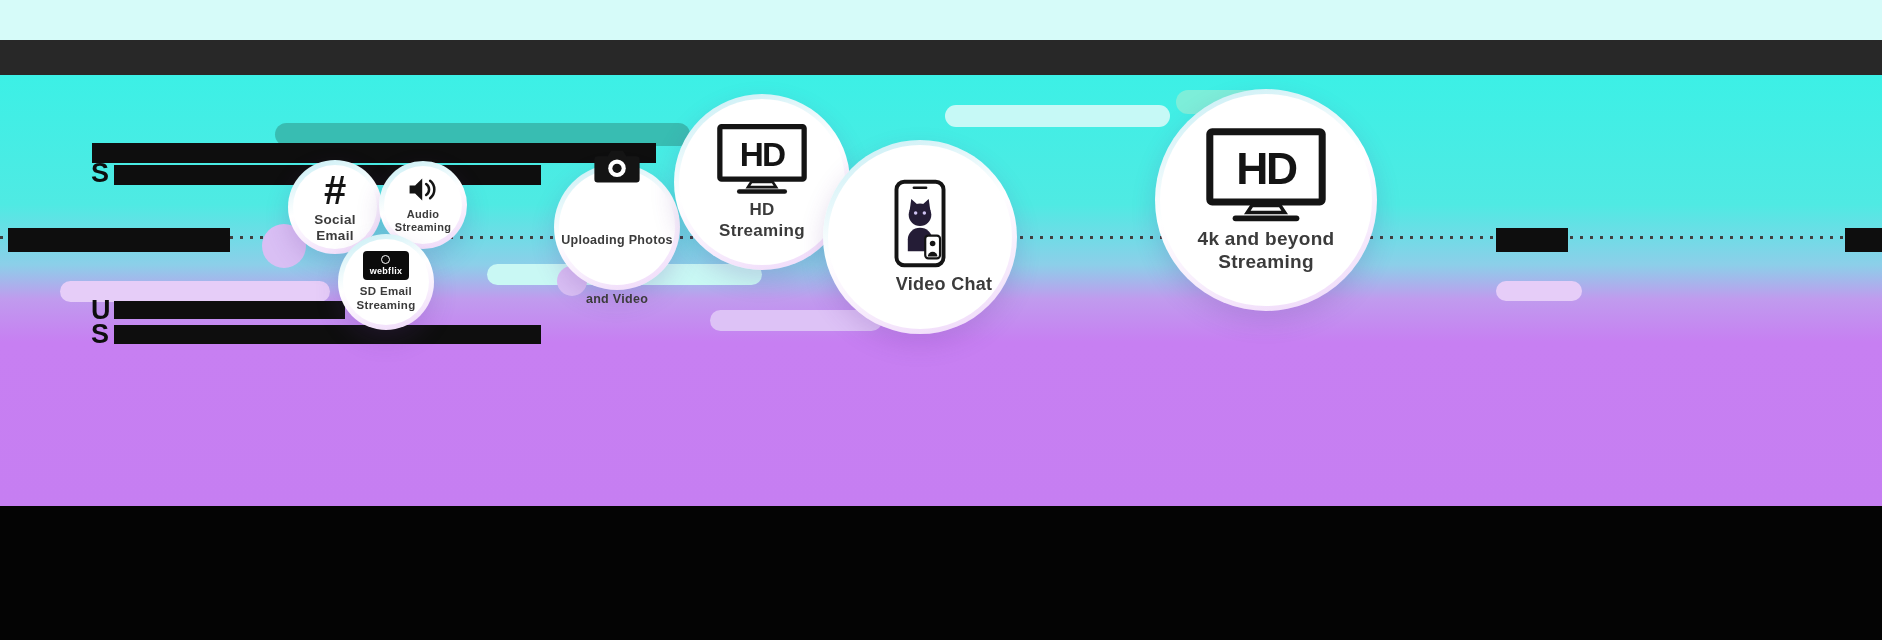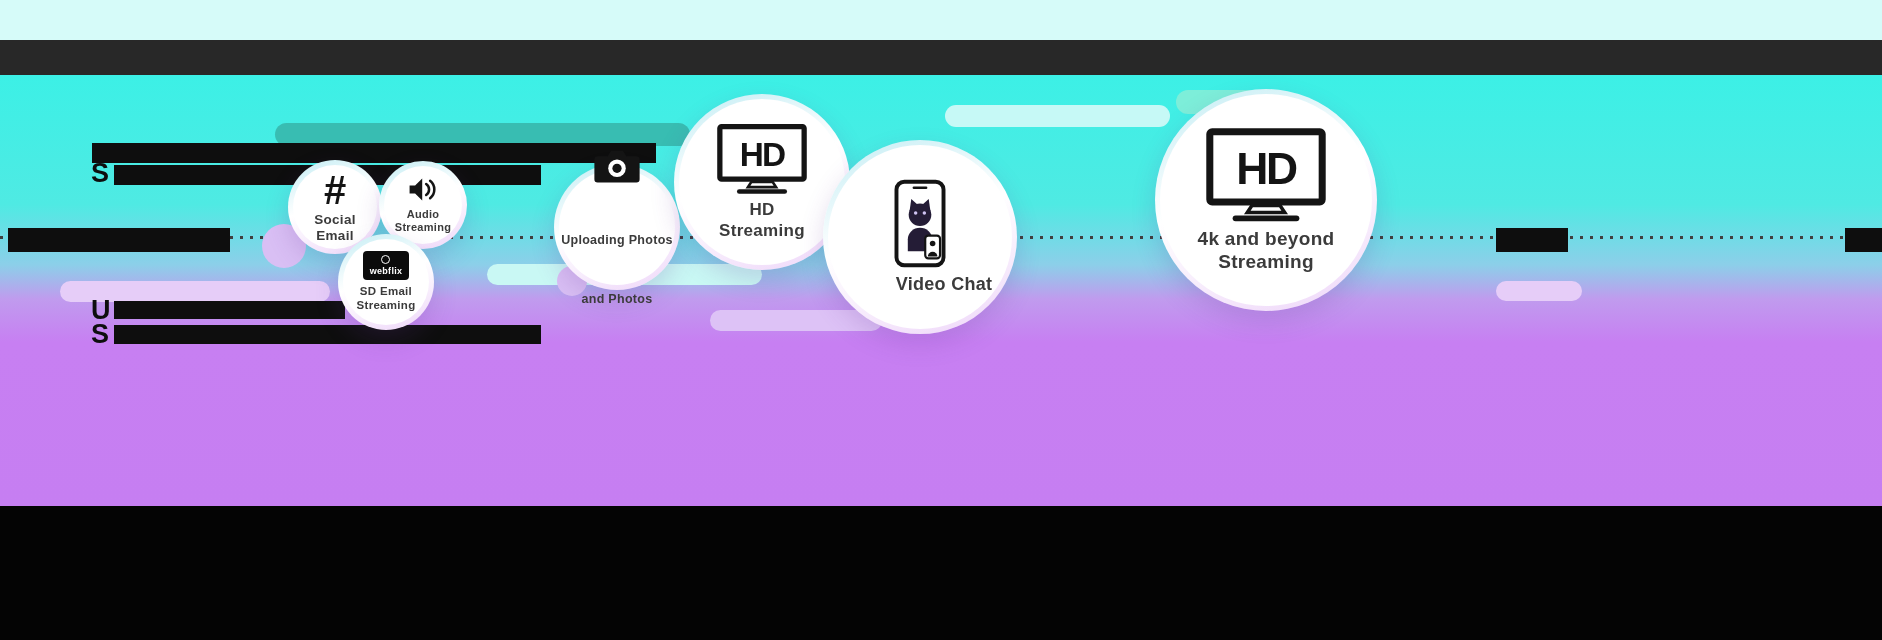--- a/index.html
+++ b/index.html
@@ -151,21 +151,21 @@
 
   <div class="bubble b-upload">
     <span class="icon">
       <svg viewBox="0 0 52 40" width="48" height="37">
         <path d="M5 10 h11 l3.5 -6 h13 l3.5 6 H47 a3.5 3.5 0 0 1 3.5 3.5 V35 a3.5 3.5 0 0 1 -3.5 3.5 H5 A3.5 3.5 0 0 1 1.5 35 V13.5 A3.5 3.5 0 0 1 5 10 z" fill="#141414"></path>
         <circle cx="26" cy="23" r="9.5" fill="#ffffff"></circle>
         <circle cx="26" cy="23" r="5" fill="#141414"></circle>
       </svg>
     </span>
     <span class="l">Uploading Photos</span>
-    <span class="l">and Photos</span>
+    <span class="l">and Video</span>
   </div>
 
   <div class="bubble b-hd">
     <span class="icon">
       <svg viewBox="0 0 104 82" width="92" height="72">
         <rect x="4" y="4" width="96" height="60" rx="2" fill="#ffffff" stroke="#141414" stroke-width="6"></rect>
         <text x="52" y="49" text-anchor="middle" font-size="38" font-weight="800" letter-spacing="-2" fill="#141414">HD</text>
         <path d="M40 67 L36 73 H68 L64 67 Z" fill="#ffffff" stroke="#141414" stroke-width="3"></path>
         <path d="M26 78 H78" stroke="#141414" stroke-width="5" stroke-linecap="round"></path>
       </svg>

